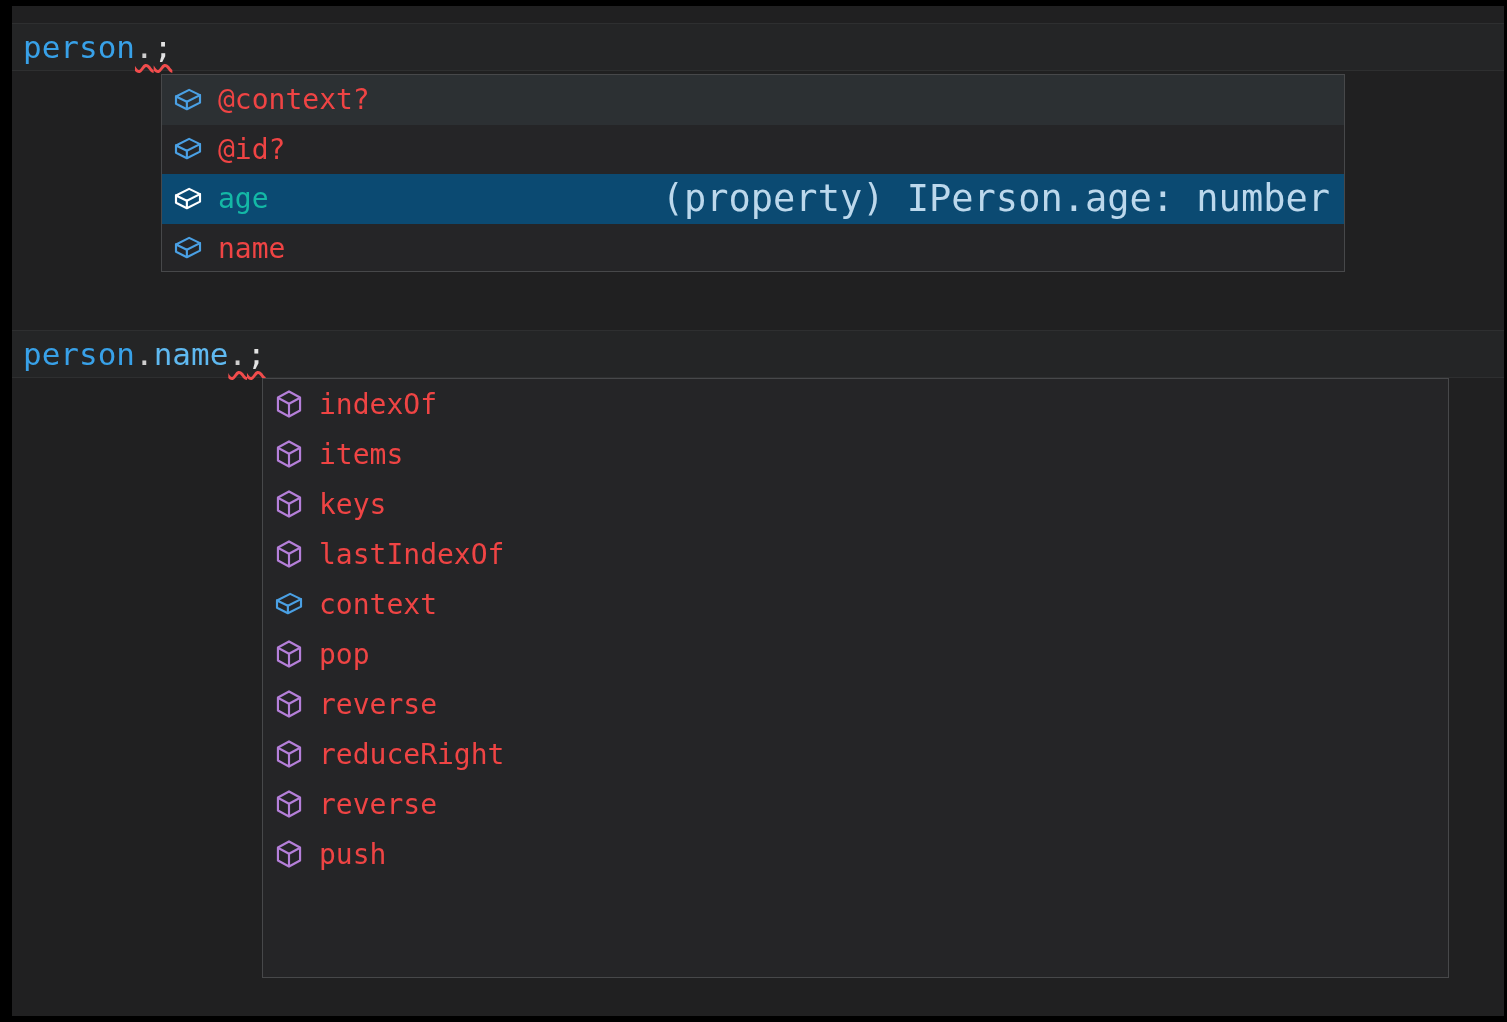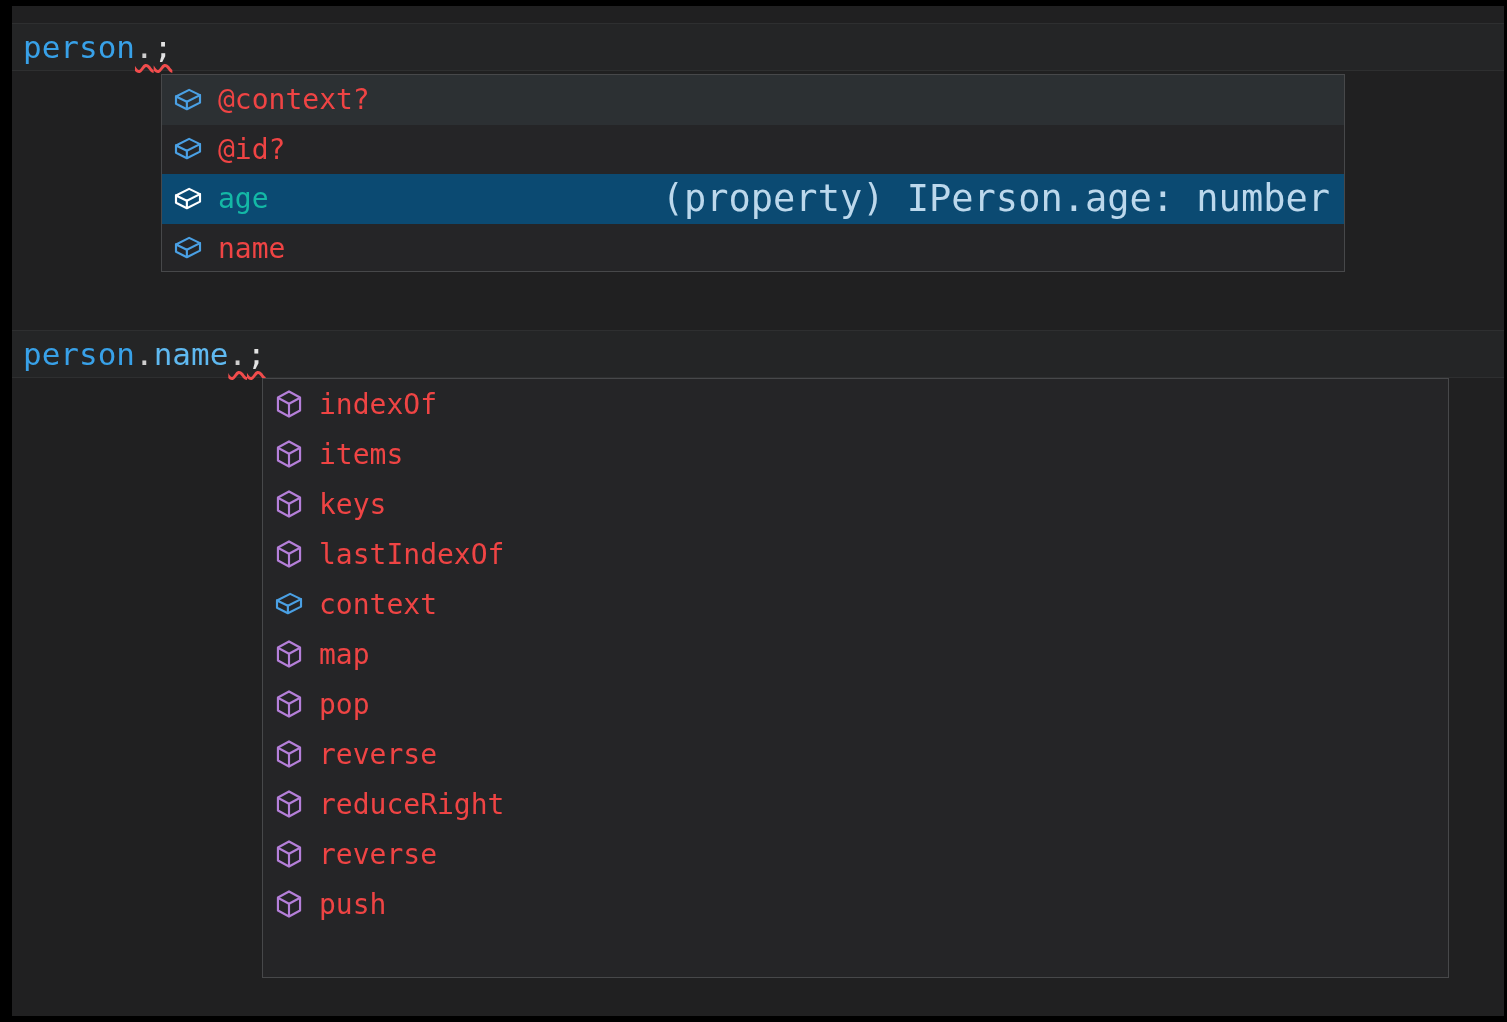--- a/index.html
+++ b/index.html
@@ -149,30 +149,20 @@
         <span class="slabel">context</span>
       </div>
       <div class="srow">
         <span class="sicon method">
           <svg viewBox="0 0 16 16" fill="none" stroke="currentColor" stroke-width="1.15" stroke-linejoin="round" stroke-linecap="round">
             <path d="M8 1.3 L13.9 4.55 V11.45 L8 14.7 L2.1 11.45 V4.55 Z"></path>
             <path d="M2.3 4.8 L8 7.9 L13.7 4.8"></path>
             <path d="M8 7.9 V14.4"></path>
           </svg>
         </span>
-        <span class="slabel">map</span>
-      </div>
-      <div class="srow">
-        <span class="sicon method">
-          <svg viewBox="0 0 16 16" fill="none" stroke="currentColor" stroke-width="1.15" stroke-linejoin="round" stroke-linecap="round">
-            <path d="M8 1.3 L13.9 4.55 V11.45 L8 14.7 L2.1 11.45 V4.55 Z"></path>
-            <path d="M2.3 4.8 L8 7.9 L13.7 4.8"></path>
-            <path d="M8 7.9 V14.4"></path>
-          </svg>
-        </span>
         <span class="slabel">pop</span>
       </div>
       <div class="srow">
         <span class="sicon method">
           <svg viewBox="0 0 16 16" fill="none" stroke="currentColor" stroke-width="1.15" stroke-linejoin="round" stroke-linecap="round">
             <path d="M8 1.3 L13.9 4.55 V11.45 L8 14.7 L2.1 11.45 V4.55 Z"></path>
             <path d="M2.3 4.8 L8 7.9 L13.7 4.8"></path>
             <path d="M8 7.9 V14.4"></path>
           </svg>
         </span>

